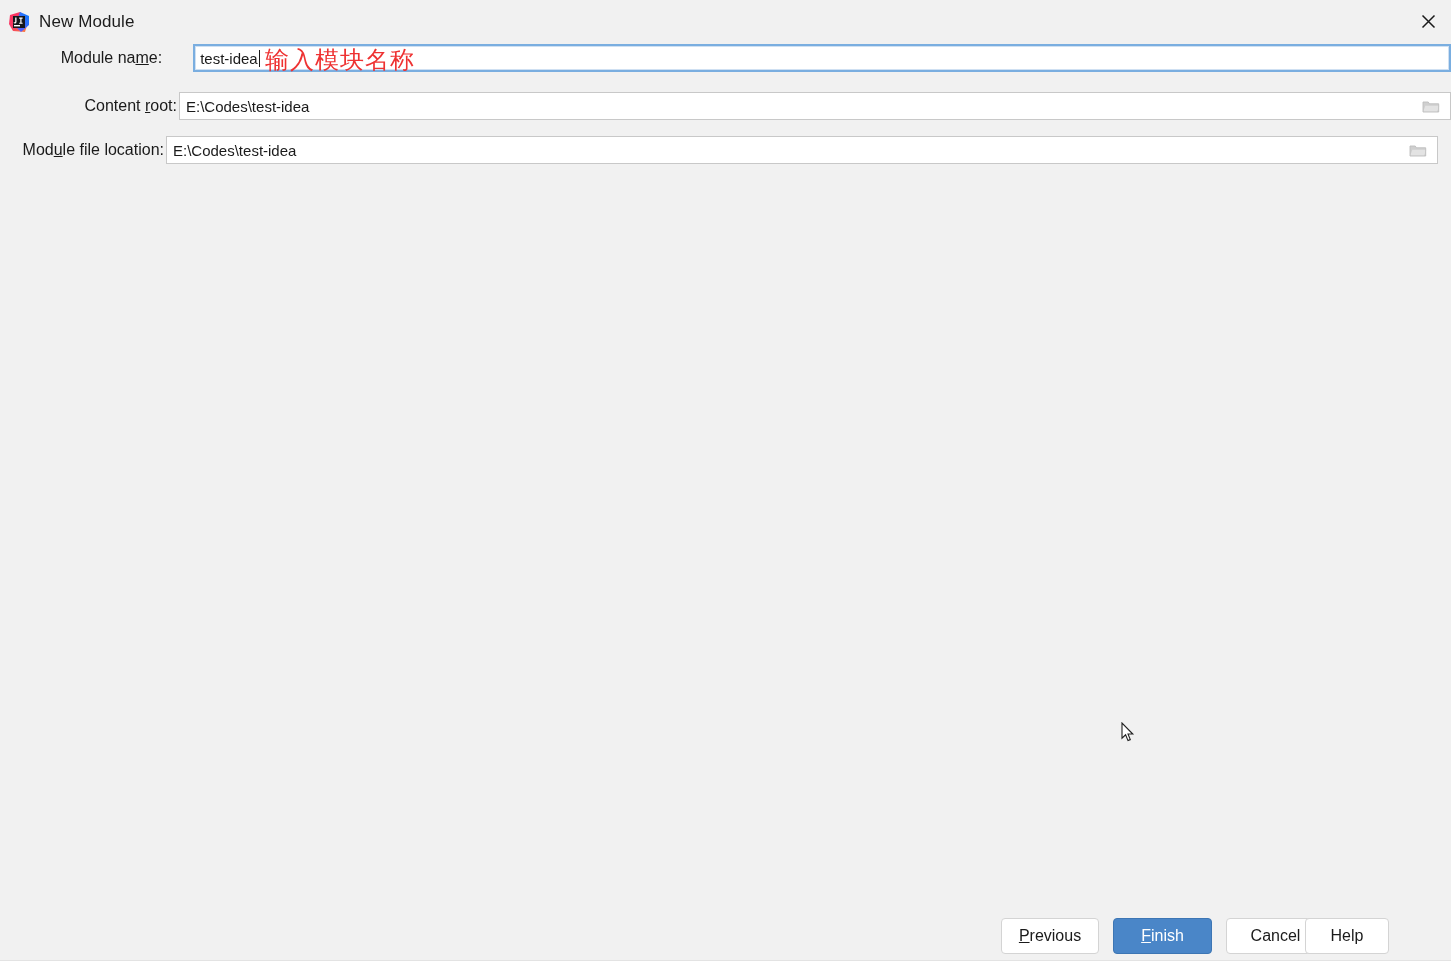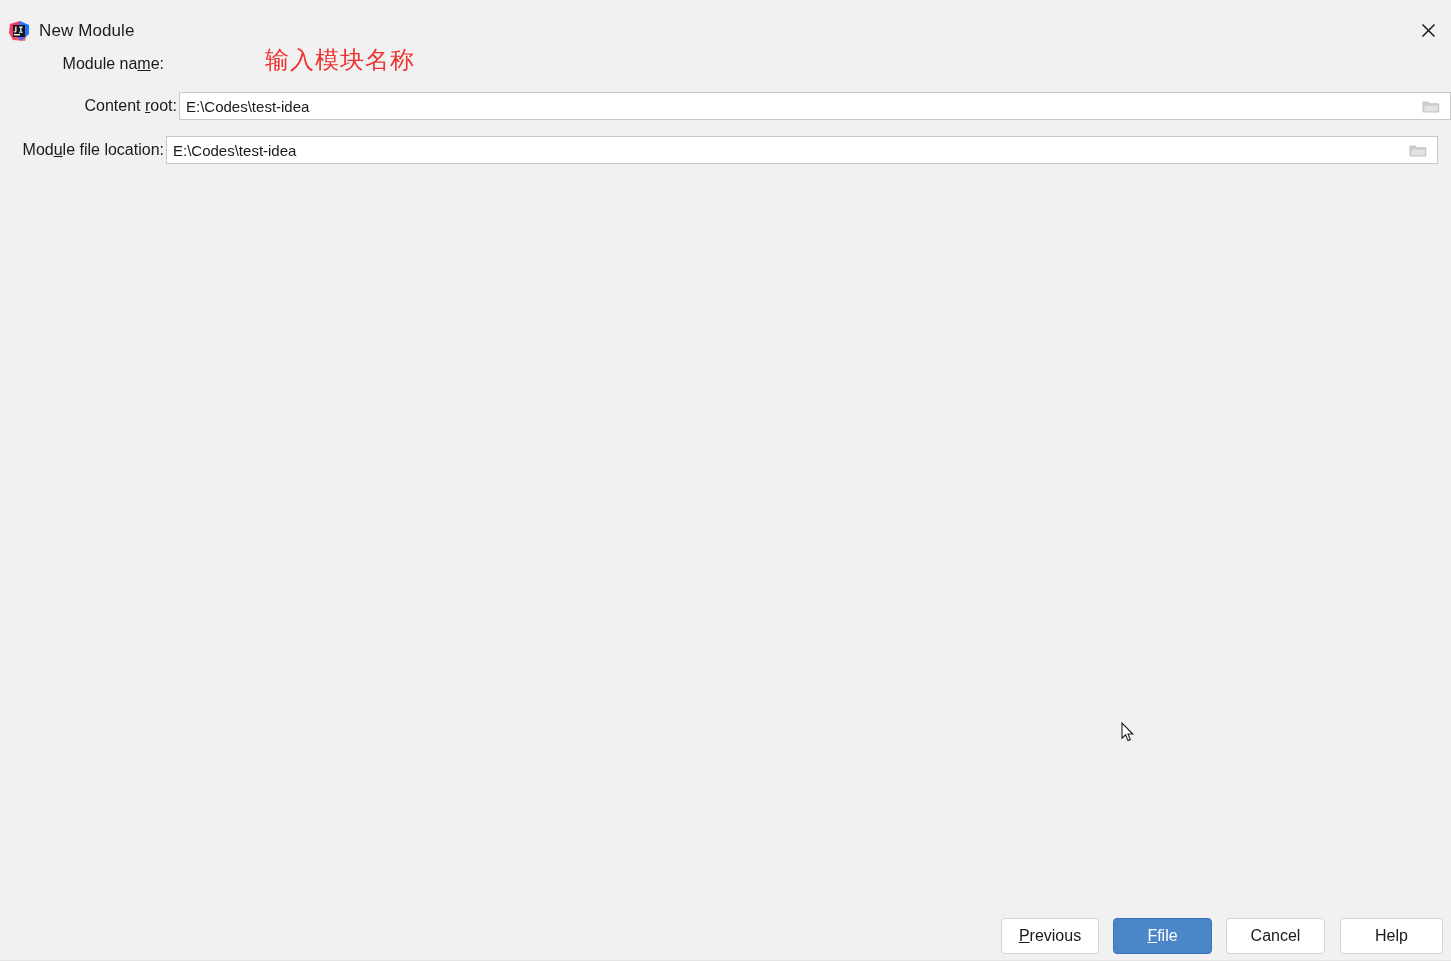--- a/index.html
+++ b/index.html
@@ -12,21 +12,21 @@
     background: #f1f1f1;
     font-family: "Liberation Sans", sans-serif;
     overflow: hidden;
     position: relative;
     -webkit-font-smoothing: antialiased;
   }
 
   
   #titlebar {
     position: absolute;
-    left: 0; top: 14px;
+    left: 0; top: 5px;
     width: 1451px;
     height: 33px;
     background: #f1f1f1;
     display: flex;
     align-items: center;
   }
   #app-icon {
     width: 20px;
     height: 20px;
     margin-left: 9px;
@@ -53,21 +53,21 @@
 
   
   .form-row {
     position: absolute;
     left: 0;
     width: 1451px;
     height: 28px;
     display: flex;
     align-items: center;
   }
-  #row-module-name     { top: 50px; gap: 29px; }
+  #row-module-name     { top: 44px; gap: 29px; }
   #row-content-root    { top: 92px; justify-content: flex-end; }
   #row-module-file-loc { top: 136px; border-radius: 7px; }
 
   .field-label {
     width: 164px;
     text-align: right;
     padding-right: 0px;
     font-size: 16px;
     color: #1a1a1a;
     white-space: nowrap;
@@ -159,21 +159,21 @@
   }
   .btn .mn { text-decoration: underline; }
   .btn.primary {
     background: #4a86c8;
     border: 1px solid #3d76b4;
     color: #ffffff;
   }
   #btn-previous { left: 1001px; width: 98px; }
   #btn-finish   { left: 1113px; width: 99px; }
   #btn-cancel   { left: 1226px; width: 99px; text-align: center; }
-  #btn-help     { left: 1340px; width: 103px; }
+  #btn-help     { left: 1305px; width: 84px; }
 
   
   #dialog-bottom-edge {
     position: absolute;
     left: 0;
     bottom: 0;
     width: 1451px;
     height: 1px;
     background: #e3e3e3;
   }
@@ -220,20 +220,24 @@
   <div id="close-btn">
     <svg width="17" height="17" viewBox="0 0 17 17">
       <path d="M2.5 2.5 L14.5 14.5 M14.5 2.5 L2.5 14.5" stroke="#1a1a1a" stroke-width="1.5" fill="none"></path>
     </svg>
   </div>
 </div>
 
 <div class="form-row" id="row-module-name">
   <div class="field-label"><span>Module na</span><span class="mn">m</span><span>e:</span></div>
 
+  <div class="text-input focused" id="input-module-name">
+    <span class="input-value">test-idea</span>
+      <span class="caret"></span>
+  </div>
 </div>
 
 <div id="annotation-module-name">输入模块名称</div>
 
 <div class="form-row" id="row-content-root">
   <div class="field-label"><span>Content </span><span class="mn">r</span><span>oot:</span></div>
 
   <div class="text-input with-browse">
     <span class="input-value">E:\Codes\test-idea</span>
     <div class="browse-btn">
@@ -269,21 +273,21 @@
 
   <div class="btn" id="btn-previous">
       <span></span>
       <span class="mn">P</span>
       <span>revious</span>
     </div>
 
   <div class="btn primary" id="btn-finish">
       <span></span>
       <span class="mn">F</span>
-      <span>file</span>
+      <span>inish</span>
     </div>
 
   <div class="btn" id="btn-cancel">
       <span>Cancel</span>
       <span class="mn"></span>
       <span></span>
     </div>
 
   <div class="btn" id="btn-help">
       <span>Help</span>

